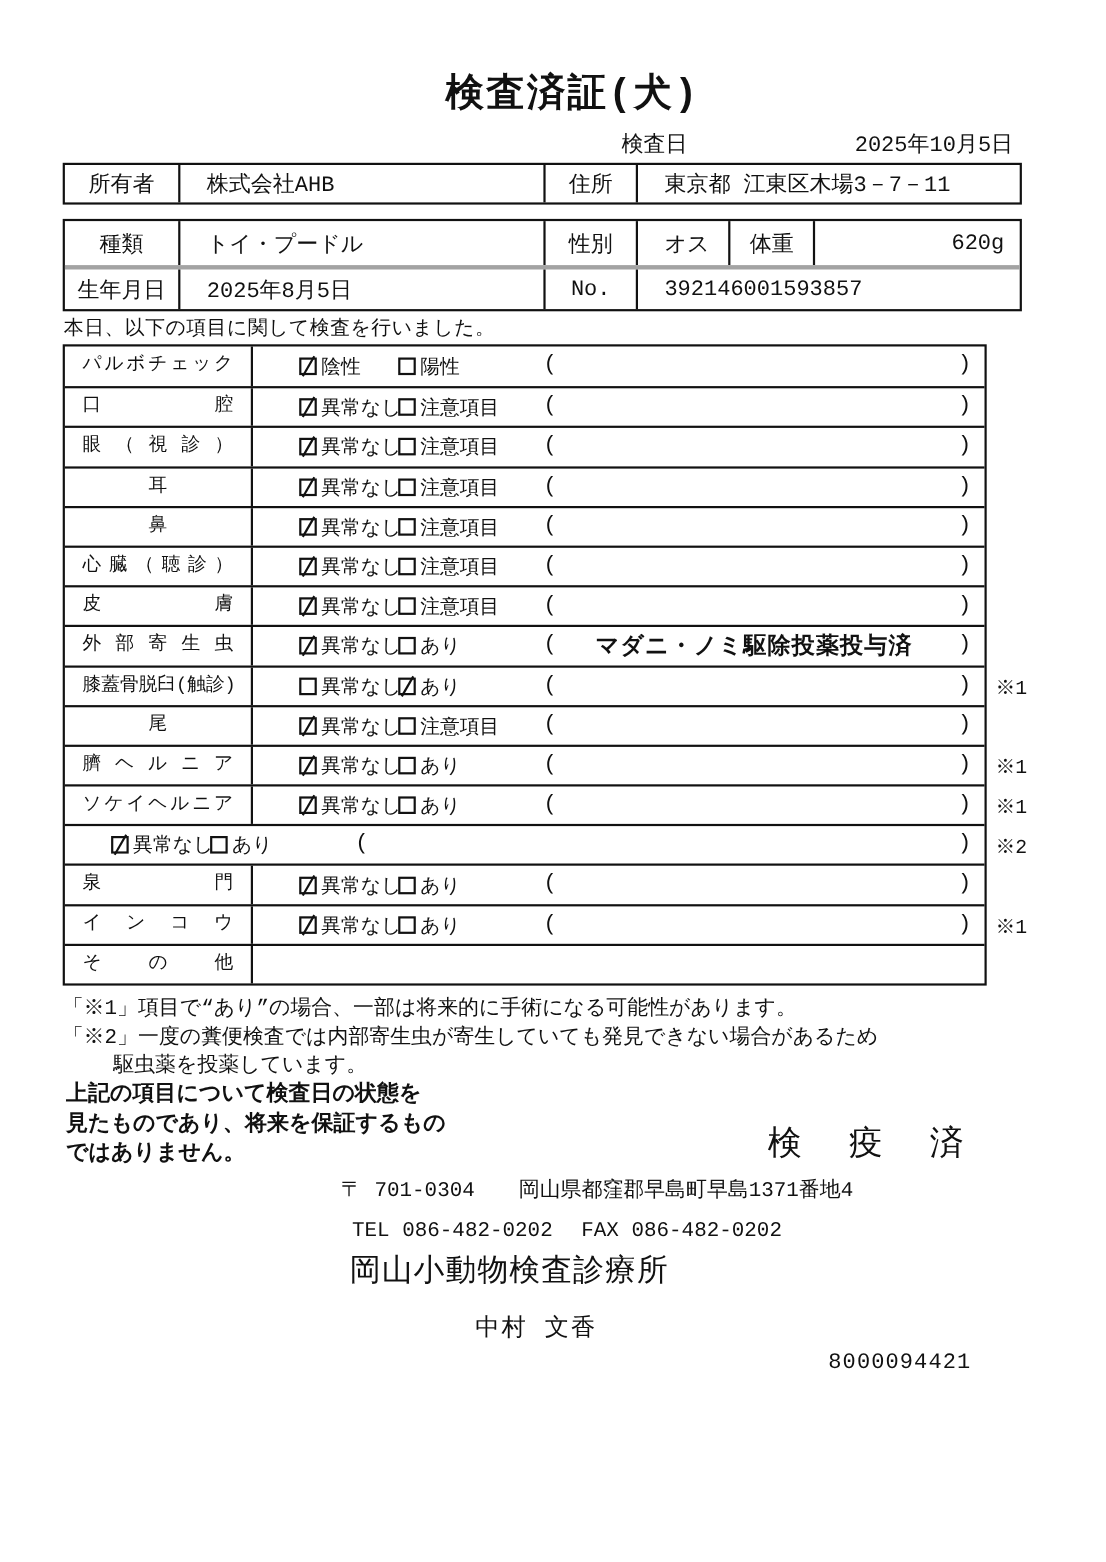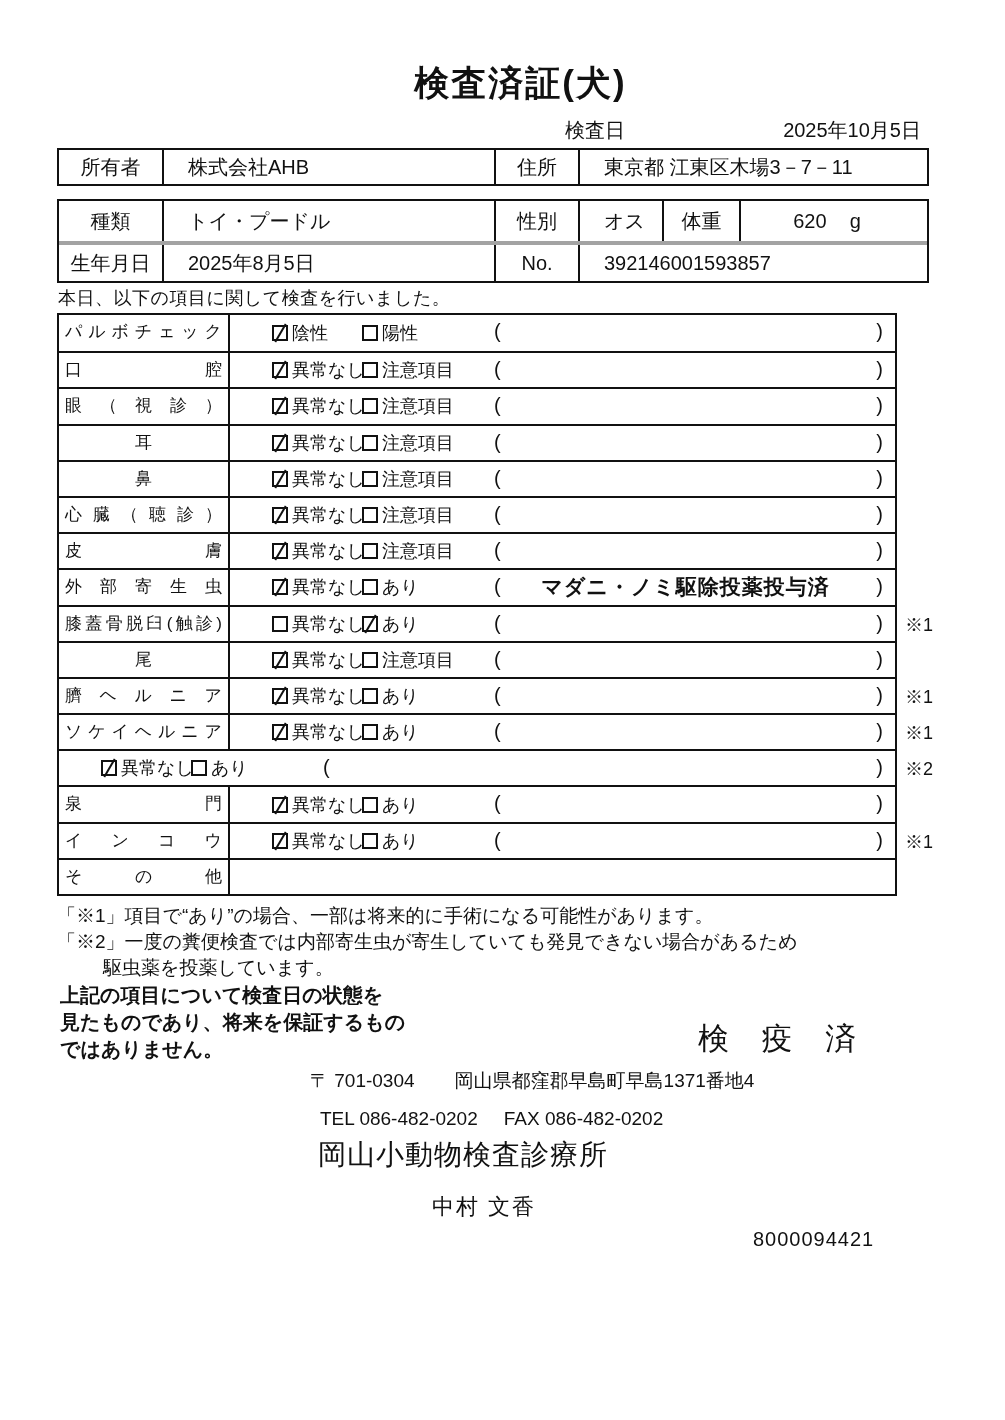--- a/index.html
+++ b/index.html
@@ -1,43 +1,43 @@
 <!DOCTYPE html>
 <html lang="ja"><head>
 <meta charset="utf-8">
 <style>
   html,body{margin:0;padding:0;background:#fff;}
   .page{position:relative;width:1005px;height:1420px;background:#ffffff;overflow:hidden;
-        font-family:Liberation Sans, sans-serif;color:#111;}
+        font-family:Liberation Mono, monospace;color:#111;}
   .abs{position:absolute;}
 
   
   .title{top:60px;left:0;right:0;text-align:center;font-size:35px;font-weight:bold;letter-spacing:2px;transform:translateX(18px);}
   .date-label{top:117px;left:565px;font-size:20px;}
   .date-value{top:117px;left:57px;width:864px;text-align:right;font-size:20px;}
 
   
   .hdr{border:2px solid #111;box-sizing:border-box;background:#fff;}
   .owner-row{top:148px;left:57px;width:872px;height:38px;display:grid;grid-template-columns:103px 332px 84px 1fr;}
   .pet-block{top:199px;left:57px;width:872px;height:84px;display:grid;grid-template-rows:1fr 1fr;}
   .pet-r1{display:grid;grid-template-columns:103px 332px 84px 84px 77px 1fr;}
   .pet-r2{display:grid;grid-template-columns:103px 332px 84px 1fr;border-top:4px solid #a3a3a3;text-align:center;}
   .cell{display:flex;align-items:center;font-size:20px;box-sizing:border-box;overflow:hidden;white-space:nowrap;}
   .cell.lab{justify-content:center;}
   .cell.val{padding-left:24px;}
   .cell.bl{border-left:2px solid #111;}
-  .cell.wt{justify-content:center;padding-right:14px;gap:23px;}
+  .cell.wt{justify-content:flex-end;padding-right:14px;gap:0;}
 
   .intro{top:286px;left:58px;font-size:18px;letter-spacing:0.5px;}
 
   
   .checklist{top:313px;left:57px;width:840px;border:2px solid #111;box-sizing:border-box;}
   .row{display:flex;height:36.2px;box-sizing:border-box;position:relative;}
   .row + .row{border-top:2px solid #111;}
-  .name{width:171px;box-sizing:border-box;border-right:2px solid #111;padding:0 6px;
+  .name{width:171px;box-sizing:border-box;border-right:2px solid #111;padding:0 16px;
         font-size:17px;line-height:34px;text-align:justify;text-align-last:justify;white-space:nowrap;overflow:hidden;}
   .name.single{text-align:center;text-align-last:center;}
   .content{flex:1;position:relative;}
   .opt{position:absolute;top:0;height:100%;display:flex;align-items:center;font-size:18px;white-space:nowrap;}
   .o1{left:6px;padding-left:36px;}
   .o2{left:132px;}
   .cb{display:inline-block;width:12px;height:12px;border:2px solid #111;margin-right:4px;position:relative;flex:0 0 auto;}
   .cb.checked::after{content:"";position:absolute;left:-4px;top:5px;width:21px;height:2px;background:#111;transform:rotate(-60deg);}
   .po{position:absolute;left:264px;top:5px;font-size:20px;}
   .pc{position:absolute;right:12px;top:5px;font-size:20px;}

